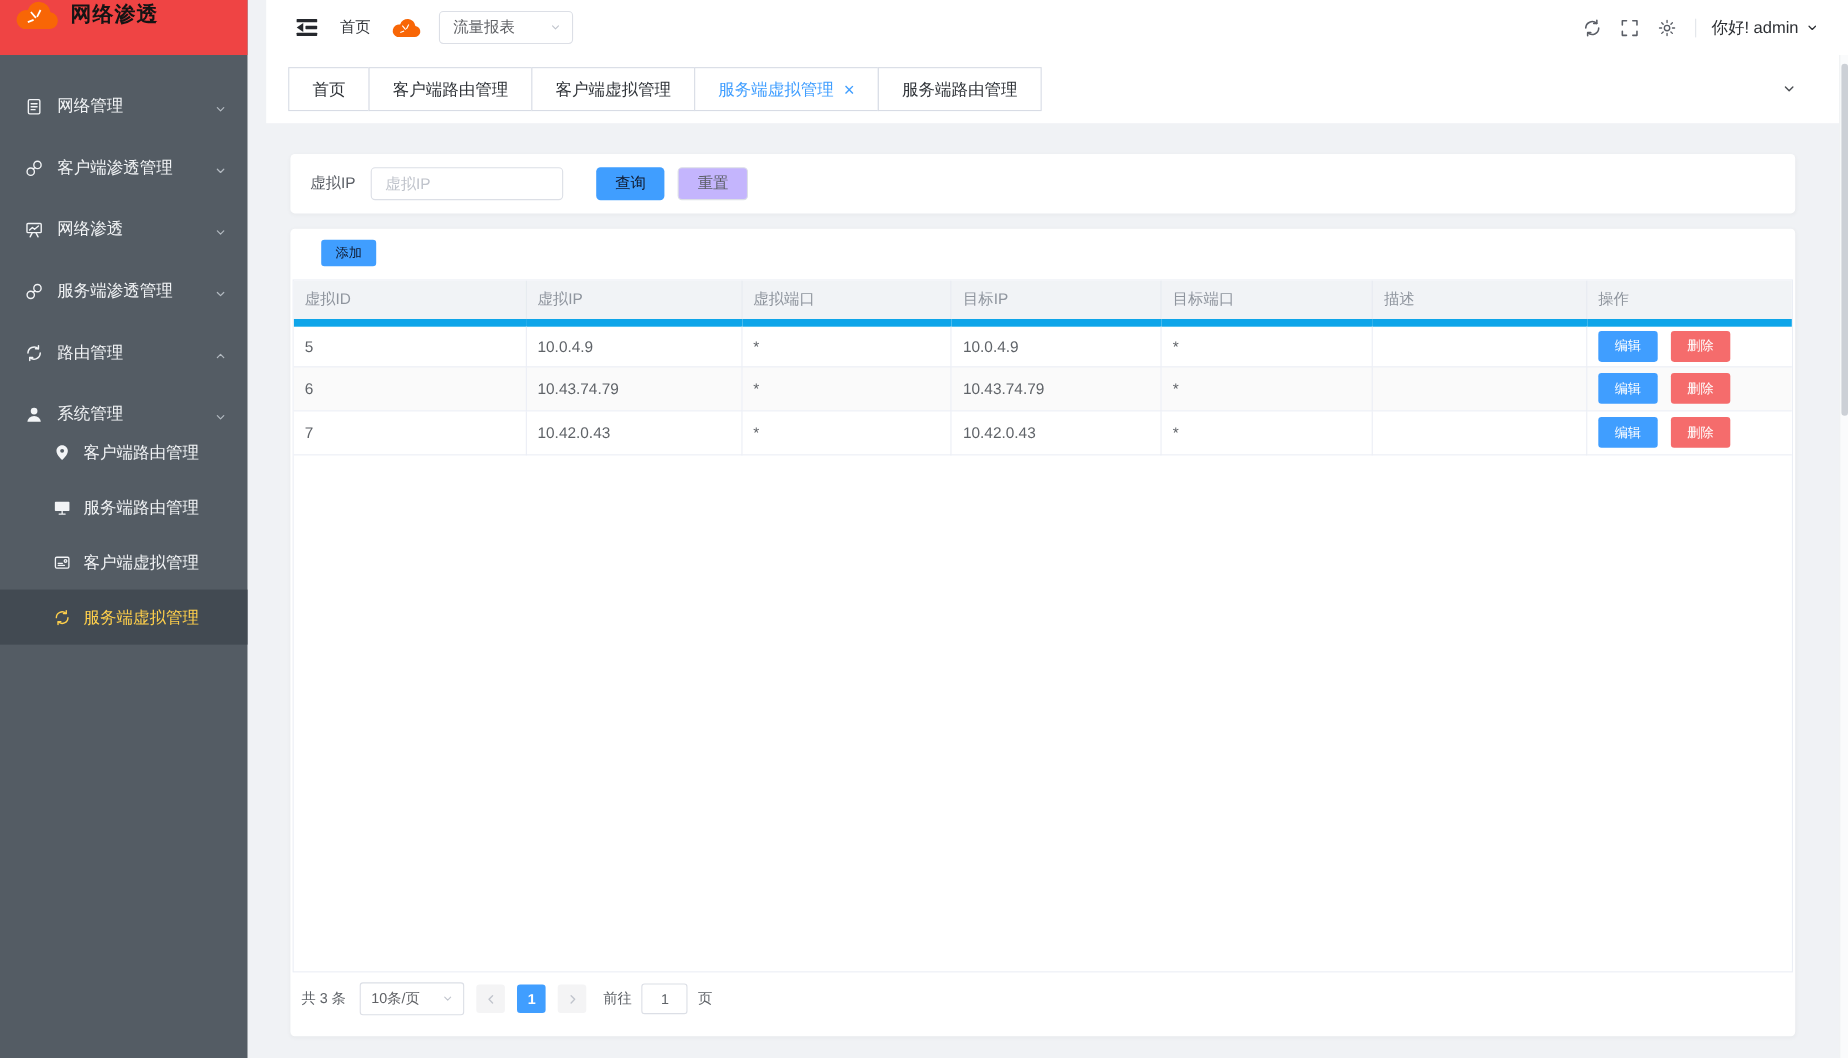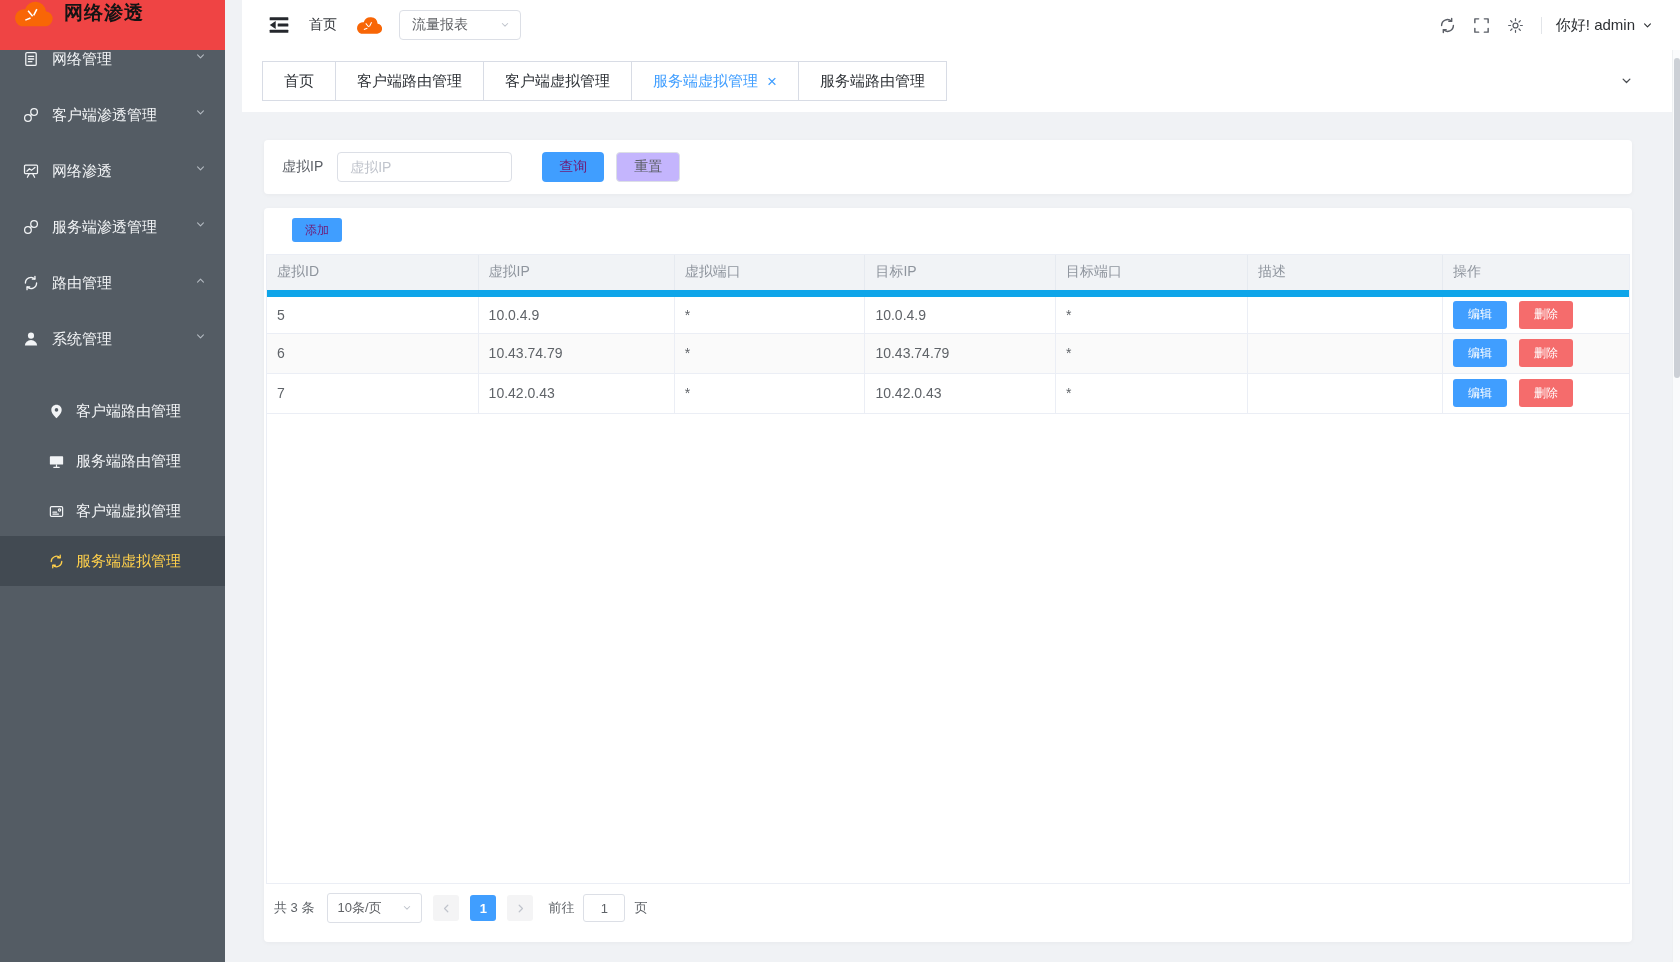--- a/index.html
+++ b/index.html
@@ -9,21 +9,21 @@
     background:#f0f2f5; position:relative; overflow:hidden; color:#303133;
   }
   .icn { display:inline-flex; align-items:center; justify-content:center; }
   .icn svg { width:100%; height:100%; display:block; }
 
   
   .sidebar { position:absolute; left:0; top:0; width:225px; height:962px; background:#545c64; z-index:5; }
   .logo-band { height:50px; background:#ef4444; display:flex; align-items:flex-start; padding-left:12px; }
   .logo-cloud { width:42px; height:28px; color:#f86606; }
   .logo-title { font-size:19px; font-weight:700; color:#141414; margin-left:10px; letter-spacing:1px; }
-  .menu-item { height:56px; display:flex; align-items:flex-start; padding:0 18px 0 22px; color:#f2f4f6; font-size:15px; cursor:pointer; }
+  .menu-item { height:56px; display:flex; align-items:flex-end; padding:0 18px 0 22px; color:#f2f4f6; font-size:15px; cursor:pointer; }
   .menu-item .icn.mi-icon { width:18px; height:18px; margin-right:12px; color:#f2f4f6; }
   .mi-arrow { margin-left:auto; width:13px; height:13px; color:#b3bac1; }
   .menu-subitem { height:50px; display:flex; align-items:center; padding:0 20px 0 48px; color:#f2f4f6; font-size:15px; cursor:pointer; }
   .menu-subitem .icn.mi-icon { width:17px; height:17px; margin-right:11px; }
   .menu-subitem.active { background:#424a52; color:#ffd04b; }
 
   
   .main { position:absolute; left:242px; top:0; right:0; height:962px; }
   .navbar { height:50px; background:#fff; display:flex; align-items:center; padding:0 26px 0 24px; }
   .hamburger { width:26px; height:22px; color:#25282d; cursor:pointer; }
@@ -52,21 +52,21 @@
   
   .content { padding:28px 48px 0 22px; }
   .card { background:#fff; border-radius:4px; box-shadow:0 1px 4px rgba(0,0,0,0.04); }
   .filter-card { height:54px; display:flex; align-items:center; padding:0 18px; margin-bottom:14px; }
   .filter-label { font-size:14px; color:#5b5f66; }
   .filter-input { width:175px; height:30px; border:1px solid #dcdfe6; border-radius:4px;
     padding:0 12px; font-size:14px; color:#606266; margin-left:14px; outline:none;
     font-family:"Liberation Sans","DejaVu Sans",sans-serif; }
   .filter-input::placeholder { color:#c0c4cc; }
   button { font-family:"Liberation Sans","DejaVu Sans",sans-serif; cursor:pointer; }
-  .btn-primary { background:#409eff; color:#701a75; border:none; border-radius:4px; height:30px; padding:0 17px; font-size:14px; }
+  .btn-primary { background:#409eff; color:#0f172a; border:none; border-radius:4px; height:30px; padding:0 17px; font-size:14px; }
   .btn-search { margin-left:30px; }
   .btn-plain { background:#c4b5fd; border:1px solid #dcdfe6; color:#5b5f66; border-radius:4px; height:30px; padding:0 17px; font-size:14px; margin-left:12px; }
   .table-card { height:734px; padding:10px 2px 0; }
   .btn-add { height:24px; padding:0 13px; font-size:12px; border-radius:3px; margin-left:26px; }
   .table-wrap { margin-top:12px; border:1px solid #ebeef5; height:630px; background:#fff; overflow:hidden; }
   table { width:100%; border-collapse:collapse; table-layout:fixed; }
   th { height:38px; background:#f1f3f6; color:#8f959e; font-weight:400; font-size:14px;
     text-align:left; padding:0 10px; border-right:1px solid #e6eaf0; border-bottom:7px solid #0ea5e9; }
   th:last-child { border-right:none; }
   td { height:40px; font-size:14px; color:#5f6368; padding:0 10px; border-right:1px solid #ebeef5; border-bottom:1px solid #ebeef5; background:#fff; }

